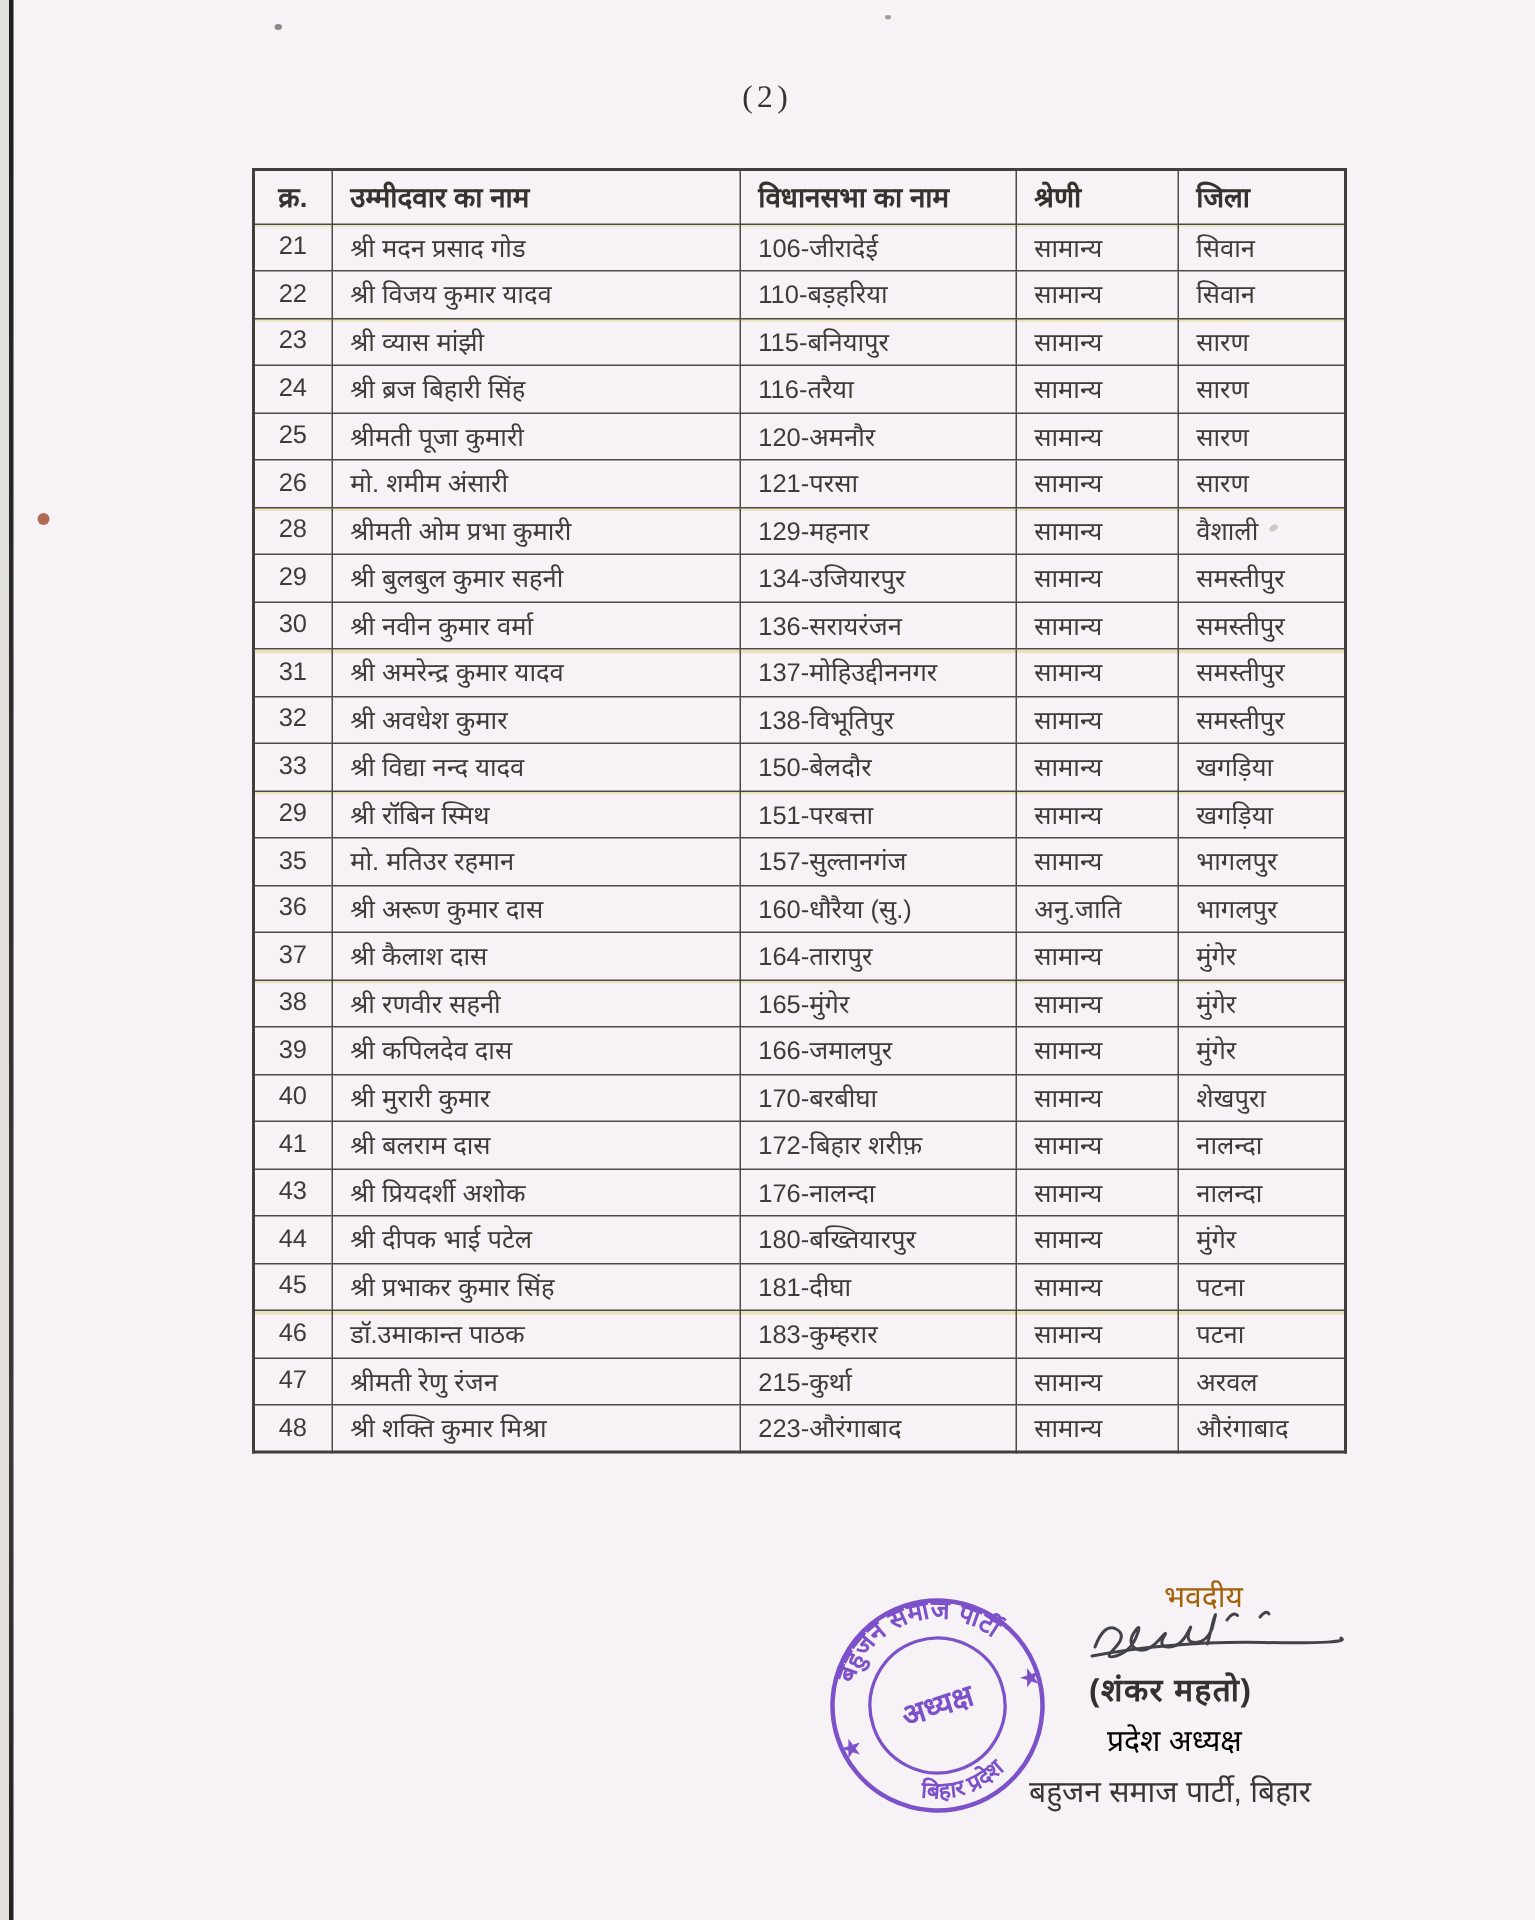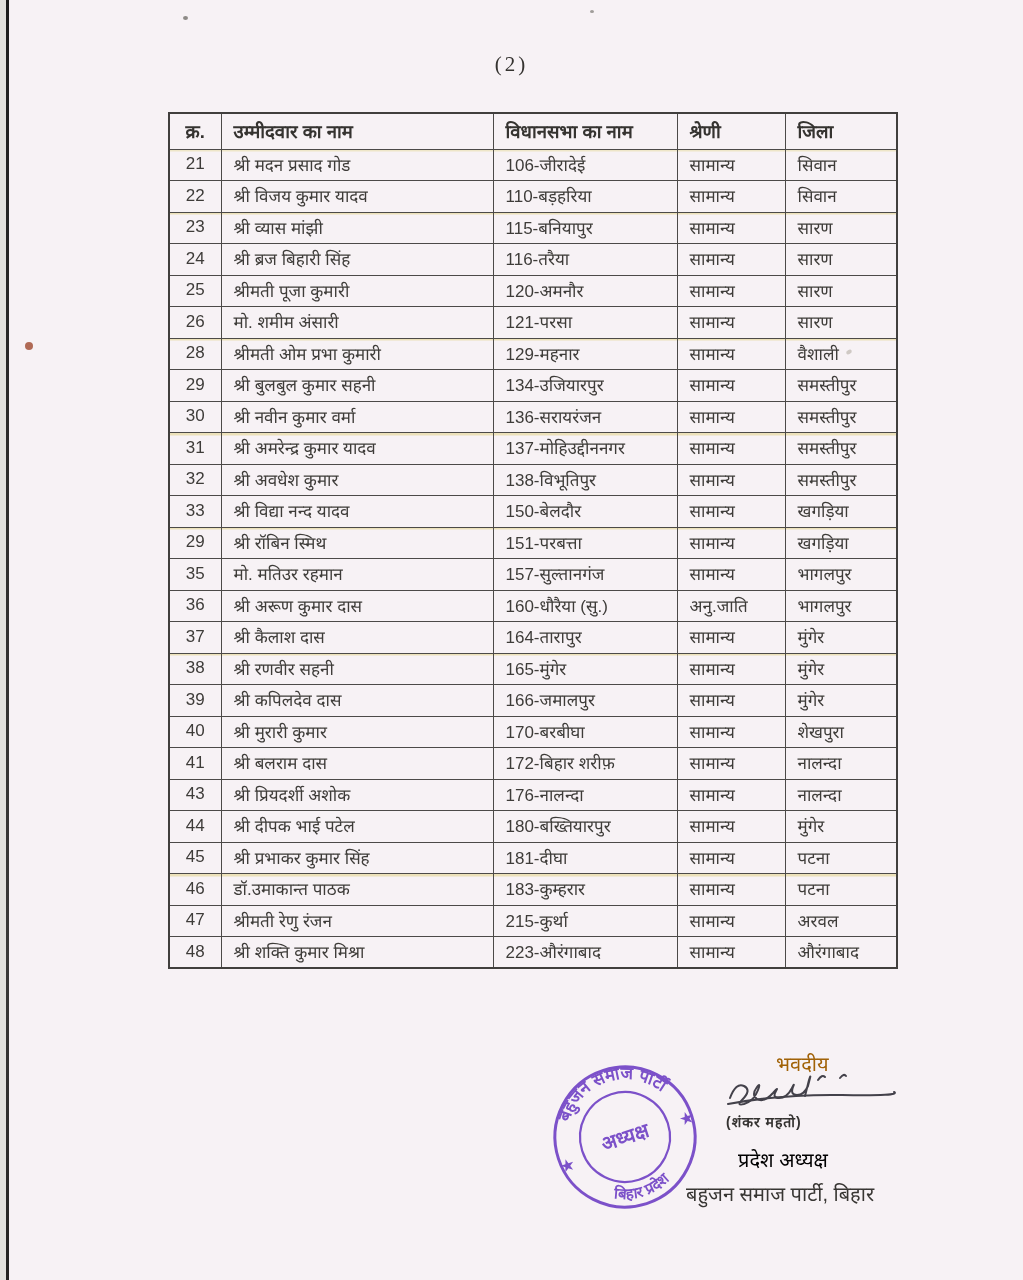--- a/index.html
+++ b/index.html
@@ -66,21 +66,21 @@
   }
   thead tr { box-shadow:0 2.5px 0 rgba(219,201,96,0.30); }
 
   
   .closing { position:absolute; left:0; top:1040px; width:1023px; height:200px; }
   .salutation {
     position:absolute; left:760px; top:10px; font-size:20px; color:#a16207; font-weight:500;margin-left:16px;
   }
   .signature-svg { position:absolute; left:722px; top:28px; }
   .signatory-name {
-    position:absolute; left:726px; top:72px; font-size:14px; color:#343230;
+    position:absolute; left:726px; top:72px; font-size:21px; color:#343230;
     letter-spacing:1px; font-weight:600;
   }
   .signatory-title {
     position:absolute; left:738px; top:106px; font-size:20px; color:#000000; font-weight:500;
   }
   .organization {
     position:absolute; left:686px; top:140px; font-size:20px; color:#383633; font-weight:500;text-align:right;
   }
   .stamp-svg { position:absolute; left:540px; top:12px; }
 </style>

